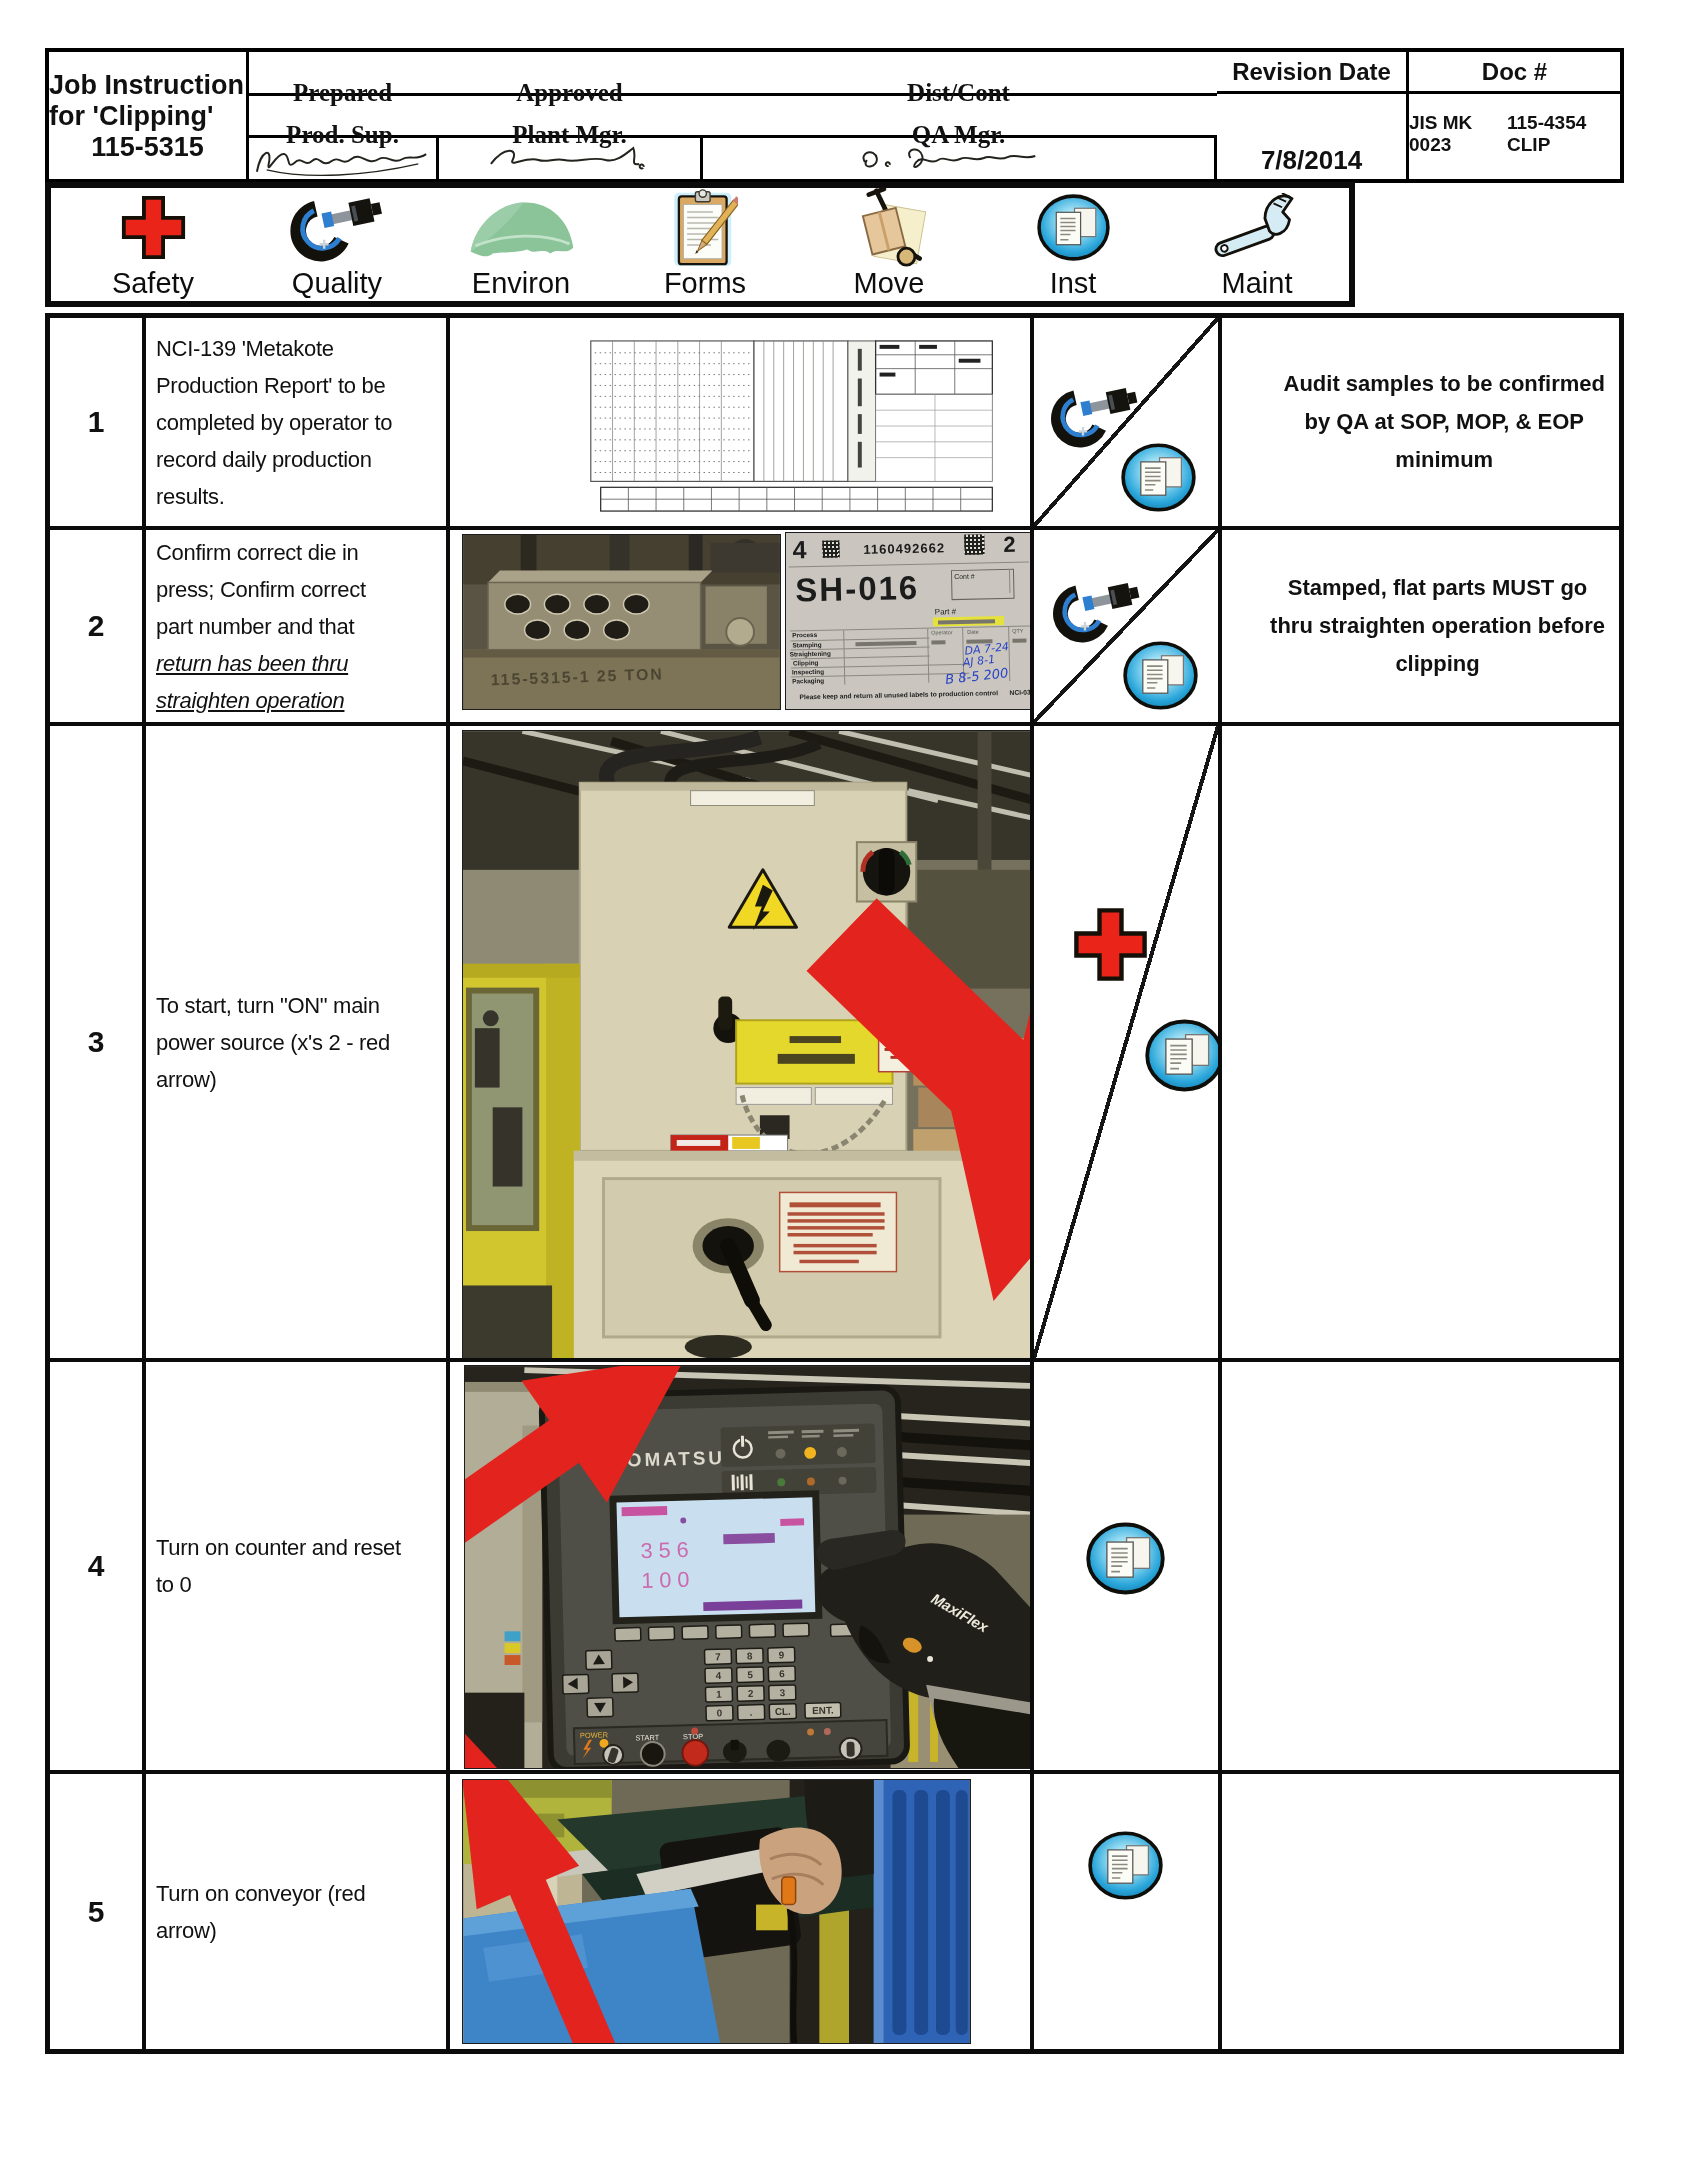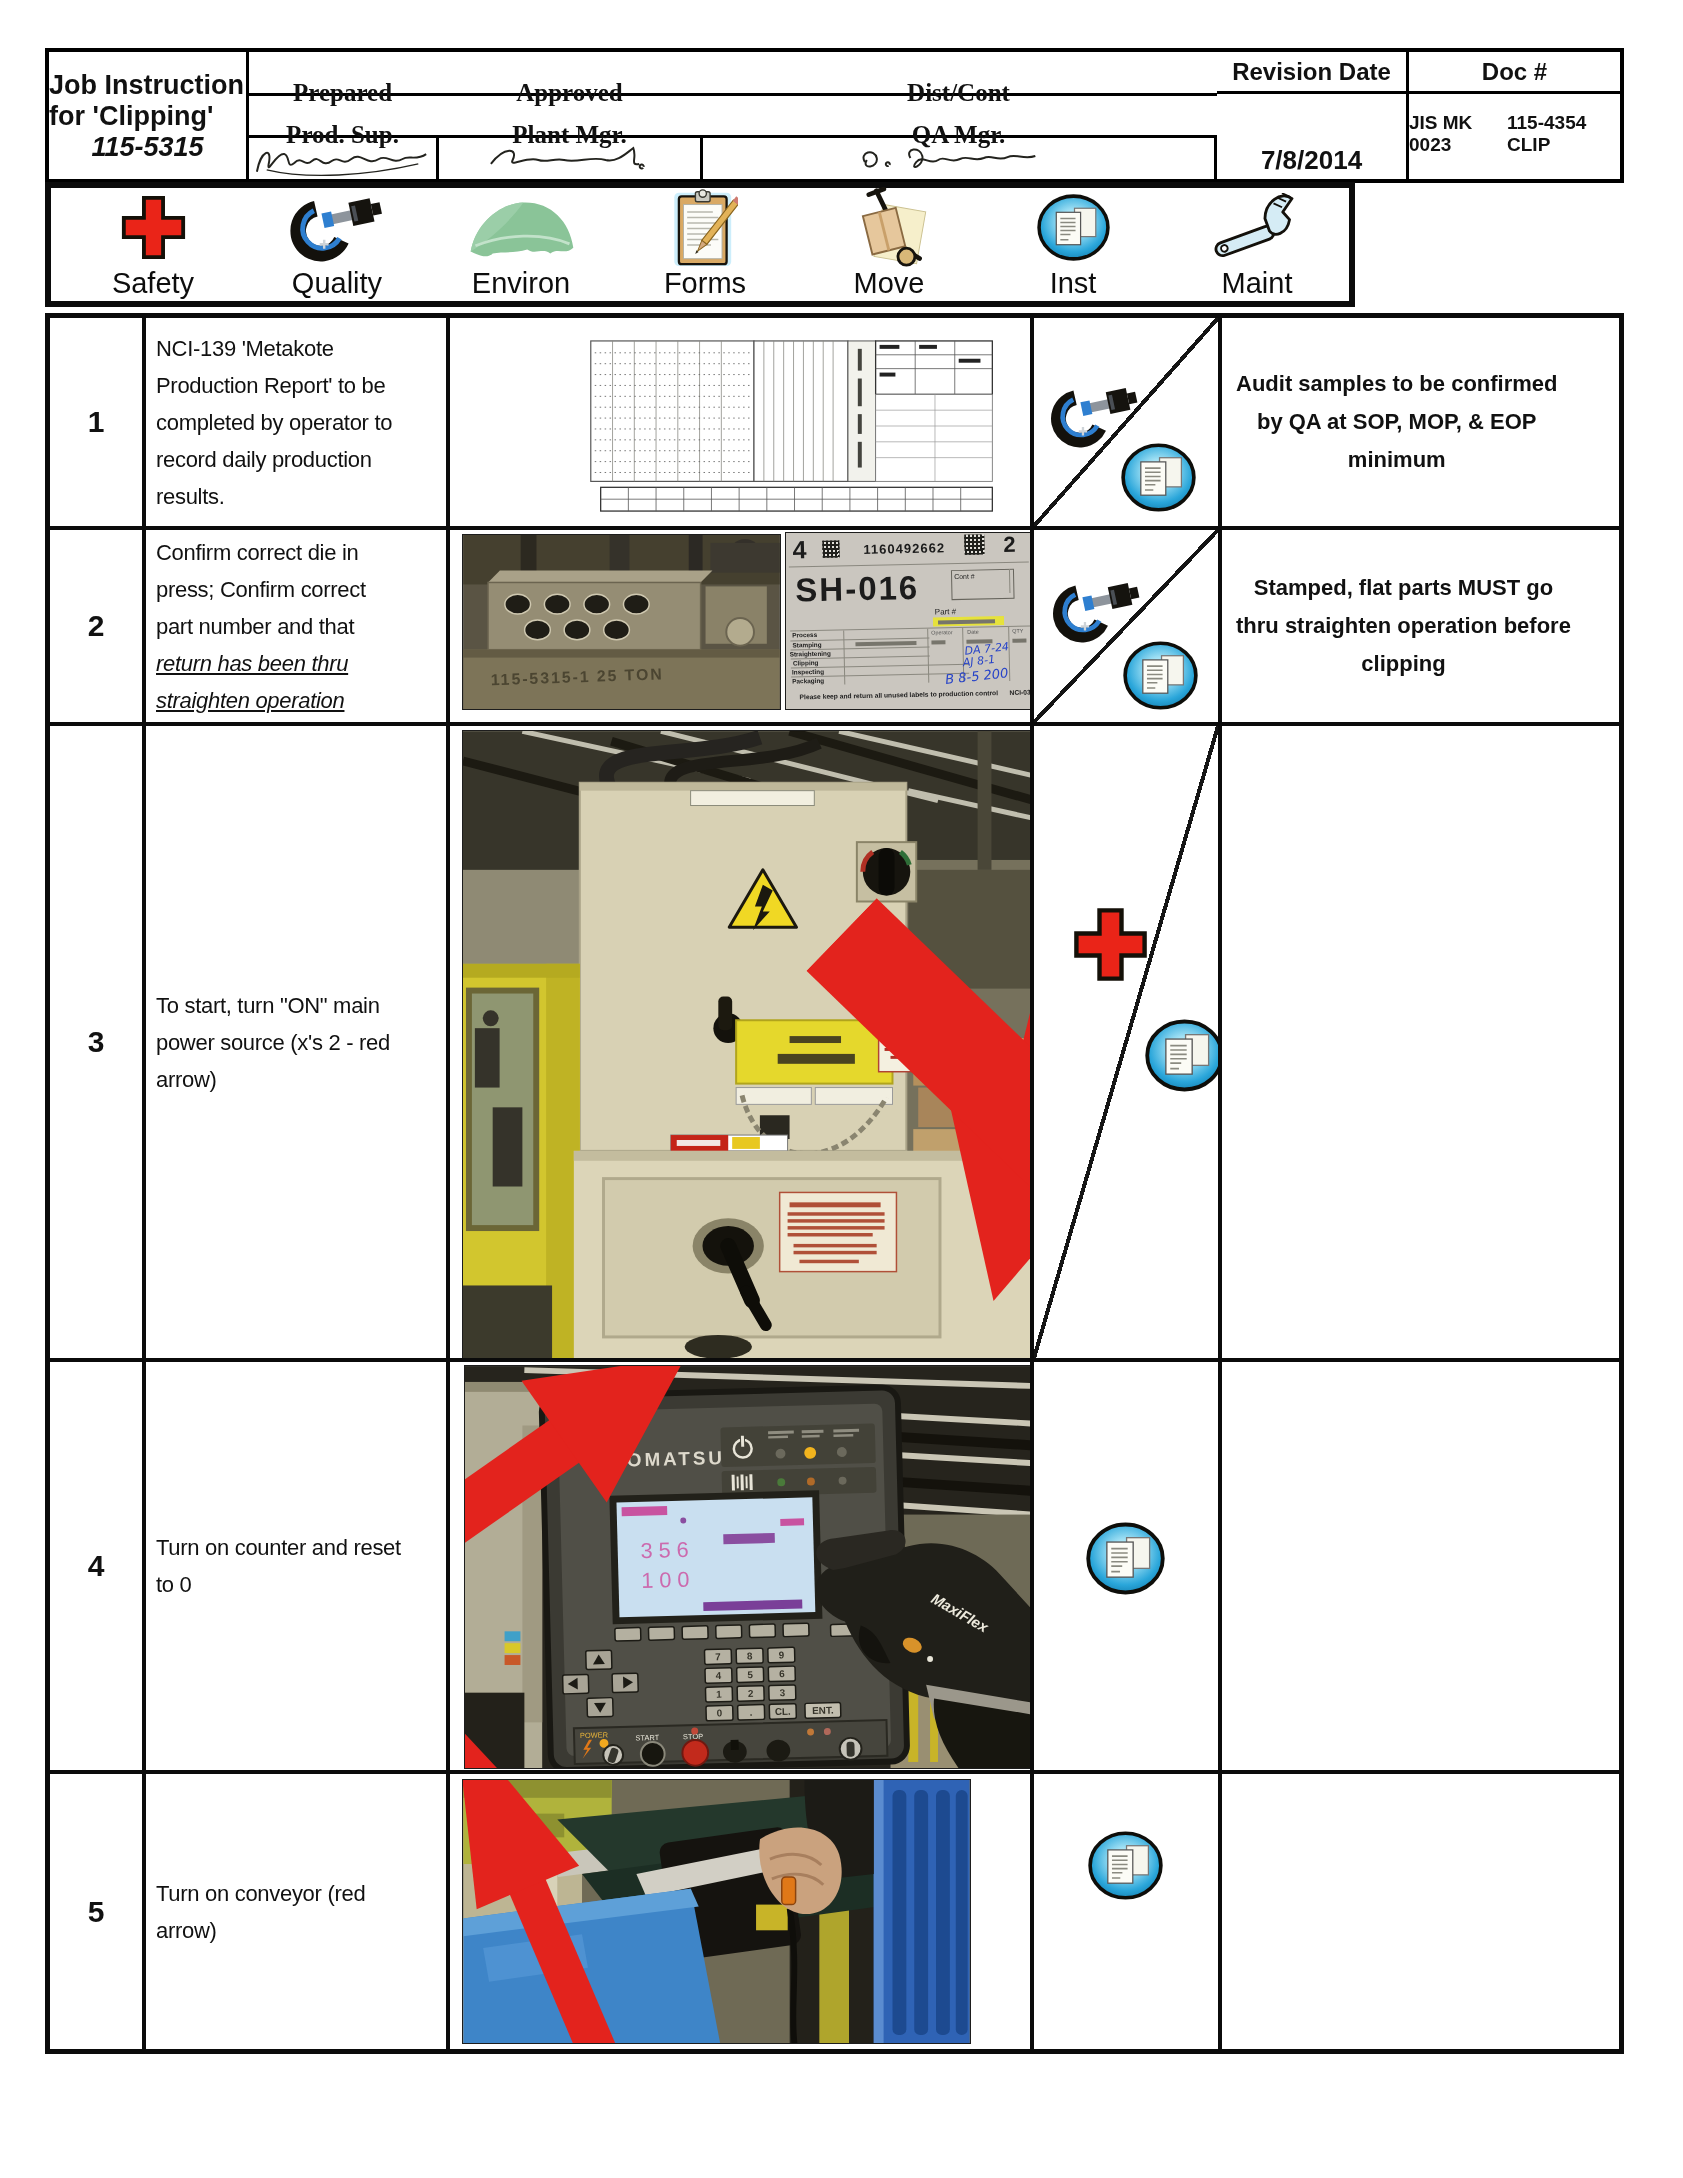--- a/index.html
+++ b/index.html
@@ -29,21 +29,21 @@
         box-sizing:border-box;display:grid;
         grid-template-columns:96px 304px 584px 188px auto;
         grid-template-rows:212px 196px 636px 412px auto;}
   .mc{border-right:4px solid #0b0b0b;border-bottom:4px solid #0b0b0b;box-sizing:border-box;position:relative;overflow:hidden;}
   .mc.noR{border-right:none;}
   .mc.noB{border-bottom:none;}
   .numcell{display:flex;align-items:center;justify-content:center;font-size:30px;font-weight:bold;}
   .txtcell{display:flex;align-items:center;}
   .txt{font-size:22px;font-weight:normal;line-height:37px;letter-spacing:-0.3px;padding:6px 4px 6px 10px;}
   .em{display:block;font-style:italic;text-decoration:underline;}
-  .notecell{display:flex;align-items:center;justify-content:flex-start;}
+  .notecell{display:flex;align-items:center;justify-content:flex-end;}
   .note{font-size:22px;font-weight:bold;text-align:center;line-height:38px;padding:0 14px;}
   .diag{position:absolute;left:0;top:0;right:0;bottom:0;
         background:linear-gradient(to bottom right,transparent calc(50% - 2px),#151515 calc(50% - 2px),#151515 calc(50% + 2px),transparent calc(50% + 2px));}
   .photo{position:absolute;overflow:hidden;border:1px solid #1d1d1d;background:#777;}
   .photo.noborder{border:none;background:#fff;}
   
   .tag{background:#cac6bf;font-family:"Liberation Sans",sans-serif;color:#1c1c1c;}
   .tag .inner{position:absolute;left:0;top:0;right:0;bottom:0;transform:rotate(-1.2deg);}
   .qr{background:
       repeating-linear-gradient(0deg,#20201c 0 2px,transparent 2px 4px),
@@ -129,21 +129,21 @@
       </symbol>
     </defs>
   </svg>
 
   <div class="hdr">
     <div class="hc hlab serif">Prepared</div>
     <div class="hc hlab serif">Approved</div>
     <div class="hc hlab serif">Dist/Cont</div>
     <div class="hc noB" style="grid-row:1/4;flex-direction:column;justify-content:center;">
       <div class="b" style="font-size:27px;">Job Instruction for 'Clipping'</div>
-      <div class="b" style="font-size:27px;font-style:italic;">115-5315</div>
+      <div class="b" style="font-size:27px;">115-5315</div>
     </div>
     <div class="hc b" style="font-size:24px;">Revision Date</div>
     <div class="hc noR b" style="font-size:24px;">Doc #</div>
 
     <div class="hc hlab serif">Prod. Sup.</div>
     <div class="hc hlab serif">Plant Mgr.</div>
     <div class="hc hlab serif">QA Mgr.</div>
     <div class="hc noB b" style="grid-row:2/4;grid-column:5;align-items:flex-end;padding-bottom:4px;font-size:26px;">7/8/2014</div>
     <div class="hc noR noB" style="grid-row:2/4;grid-column:6;flex-direction:row;justify-content:flex-end;padding-bottom:6px;">
       <div class="b" style="font-size:19px;">JIS MK 0023</div>

